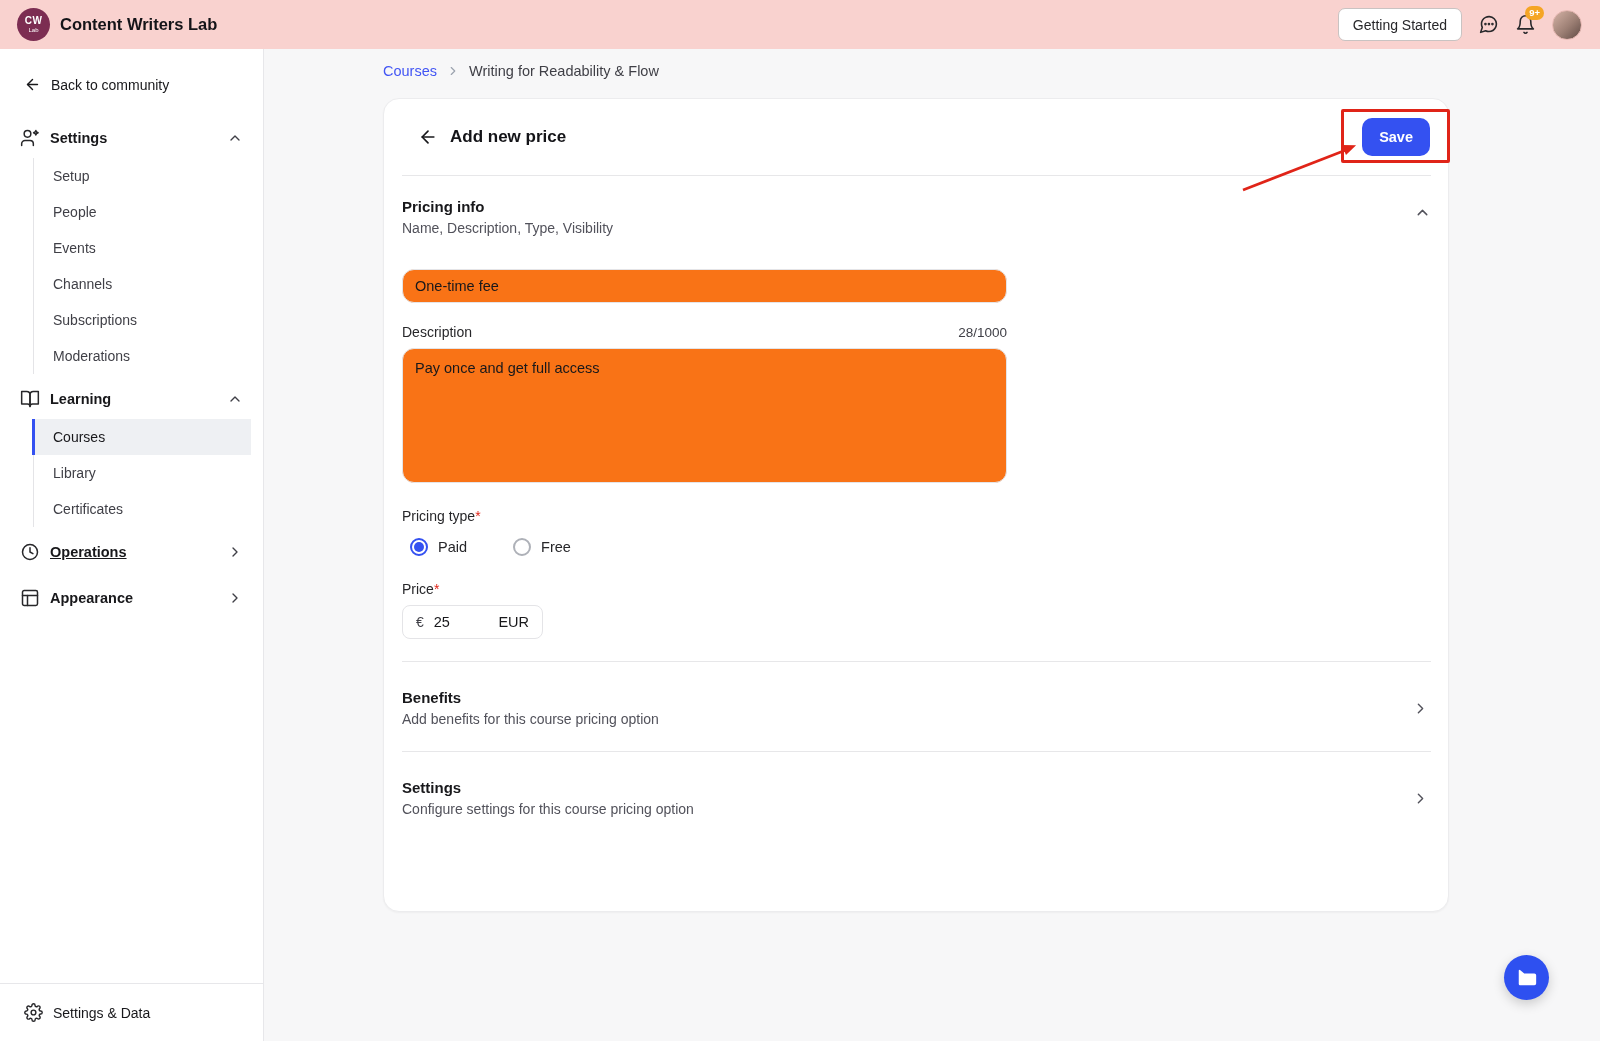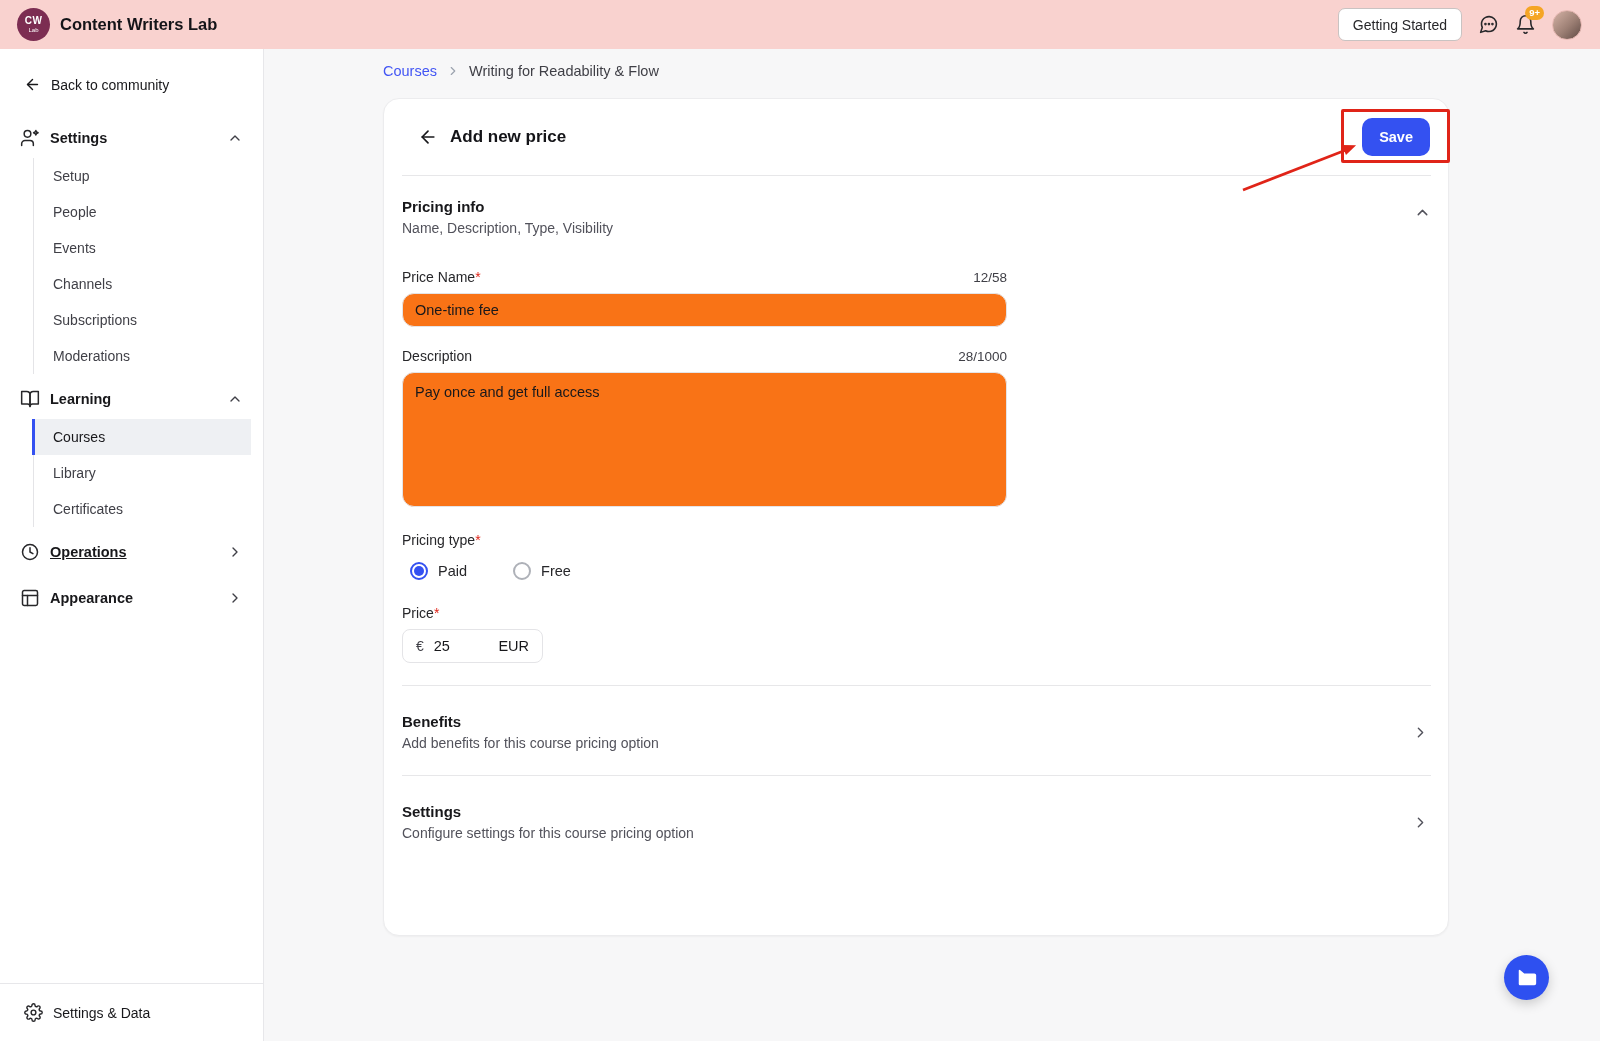--- a/index.html
+++ b/index.html
@@ -340,24 +340,20 @@
             <span class="chev">
               <svg width="17" height="17" viewBox="0 0 24 24" fill="none" stroke="currentColor" stroke-width="2" stroke-linecap="round" stroke-linejoin="round">
                   <path d="M18 15l-6-6-6 6"></path>
                 </svg>
             </span>
           </div>
 
           <div class="form">
 
             <div class="field">
-              <div class="label-row">
-                <span class="f-label"><span>Price Name</span><span class="req">*</span></span>
-                <span class="counter">12/58</span>
-              </div>
               <input class="text-input" type="text" value="One-time fee" style="">
             </div>
 
             <div class="field">
               <div class="label-row">
                 <span class="f-label">Description</span>
                 <span class="counter">28/1000</span>
               </div>
               <textarea class="text-input" style="">Pay once and get full access</textarea>
             </div>

